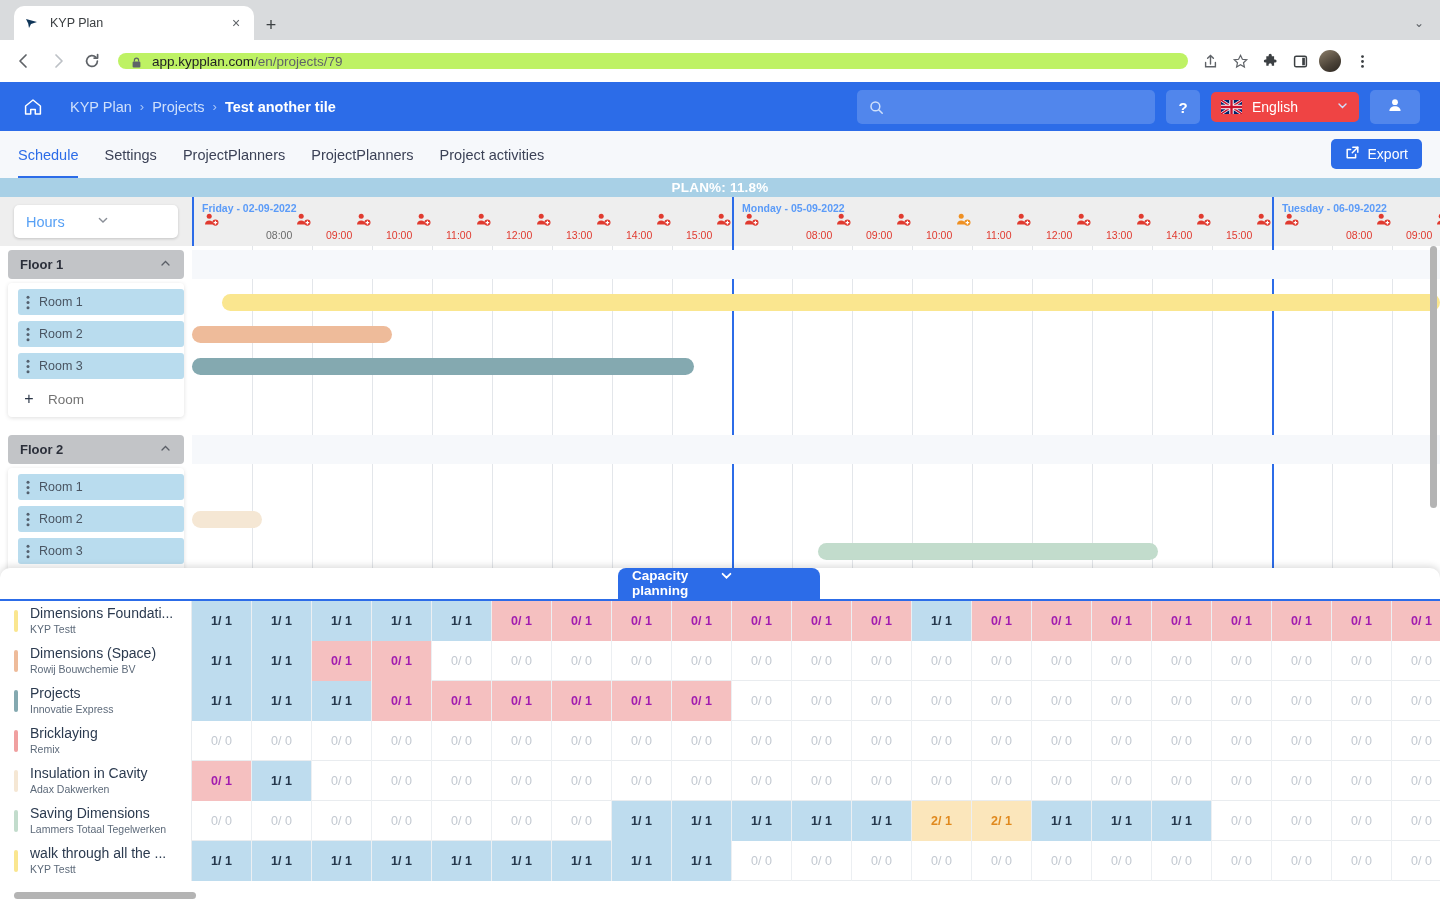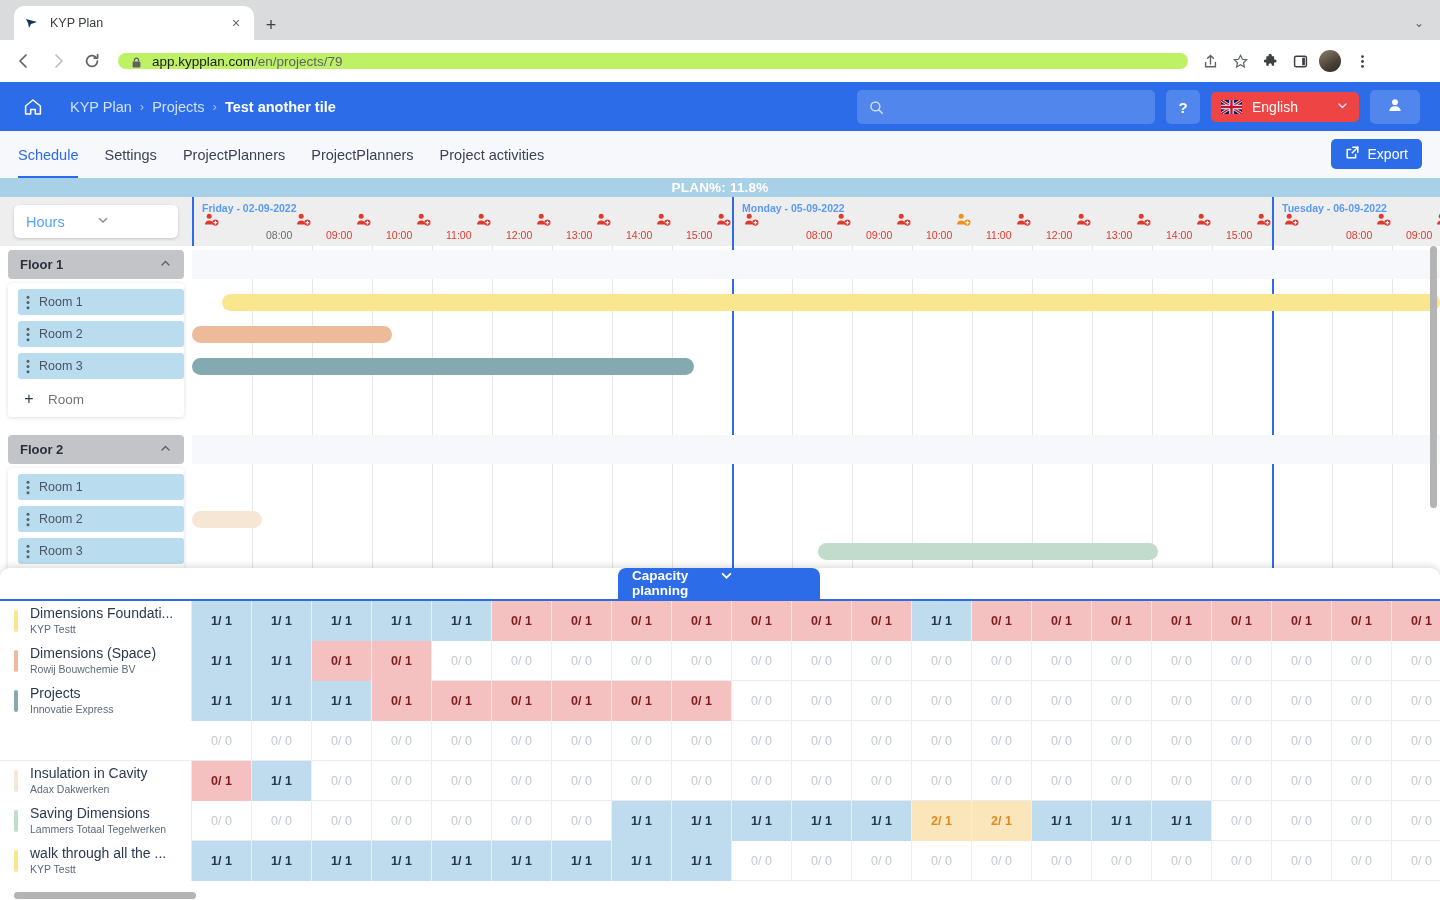--- a/index.html
+++ b/index.html
@@ -118,21 +118,21 @@
 
   .crow { position:absolute; left:0; width:1440px; height:40px; border-bottom:1px solid #e9ecef; }
   .cname { position:absolute; left:0; top:0; width:192px; height:40px; background:#fff; border-right:1px solid #e9ecef; z-index:3; }
   .cname .swatch { position:absolute; left:14px; top:9px; width:4px; height:22px; border-radius:2px; }
   .cname .t1 { position:absolute; left:30px; top:4px; font-size:14px; color:#2b3a4f; white-space:nowrap; overflow:hidden; width:150px; }
   .cname .t2 { position:absolute; left:30px; top:22px; font-size:10.5px; color:#5d6a7a; white-space:nowrap; overflow:hidden; width:158px; }
   .cell { position:absolute; top:0; height:40px; display:flex; align-items:center; justify-content:center;
           font-size:12.5px; border-right:1px solid #eceff2; }
   .cell.z { color:#c3c9d1; }
   .cell.ok { background:#bedcee; color:#24364b; font-weight:bold; }
-  .cell.bad { background:#f5c0c0; color:#7f1d1d; font-weight:bold; }
+  .cell.bad { background:#f5c0c0; color:#a21caf; font-weight:bold; }
   .cell.warn { background:#fbe6bb; color:#e0891e; font-weight:bold; }
   .hscroll { position:absolute; left:0; bottom:0; width:1440px; height:9px; }
   .hscroll .thumb { position:absolute; left:14px; bottom:1px; width:182px; height:7px; background:#b4b4b4; border-radius:4px; }
 </style>
 </head>
 <body>
 
 <div id="app">
 
   <div class="chrome">
@@ -691,20 +691,25 @@
           <div class="cell z" style="left: 972px; width: 60px;">0/ 0</div>
           <div class="cell z" style="left: 1032px; width: 60px;">0/ 0</div>
           <div class="cell z" style="left: 1092px; width: 60px;">0/ 0</div>
           <div class="cell z" style="left: 1152px; width: 60px;">0/ 0</div>
           <div class="cell z" style="left: 1212px; width: 60px;">0/ 0</div>
           <div class="cell z" style="left: 1272px; width: 60px;">0/ 0</div>
           <div class="cell z" style="left: 1332px; width: 60px;">0/ 0</div>
           <div class="cell z" style="left: 1392px; width: 60px;">0/ 0</div>
         </div>
         <div class="crow" style="top: 120px;">
+          <div class="cname">
+            <span class="swatch" style="background:#f0a0a0"></span>
+            <span class="t1">Bricklaying</span>
+            <span class="t2">Remix</span>
+          </div>
           <div class="cell z" style="left: 192px; width: 60px;">0/ 0</div>
           <div class="cell z" style="left: 252px; width: 60px;">0/ 0</div>
           <div class="cell z" style="left: 312px; width: 60px;">0/ 0</div>
           <div class="cell z" style="left: 372px; width: 60px;">0/ 0</div>
           <div class="cell z" style="left: 432px; width: 60px;">0/ 0</div>
           <div class="cell z" style="left: 492px; width: 60px;">0/ 0</div>
           <div class="cell z" style="left: 552px; width: 60px;">0/ 0</div>
           <div class="cell z" style="left: 612px; width: 60px;">0/ 0</div>
           <div class="cell z" style="left: 672px; width: 60px;">0/ 0</div>
           <div class="cell z" style="left: 732px; width: 60px;">0/ 0</div>

